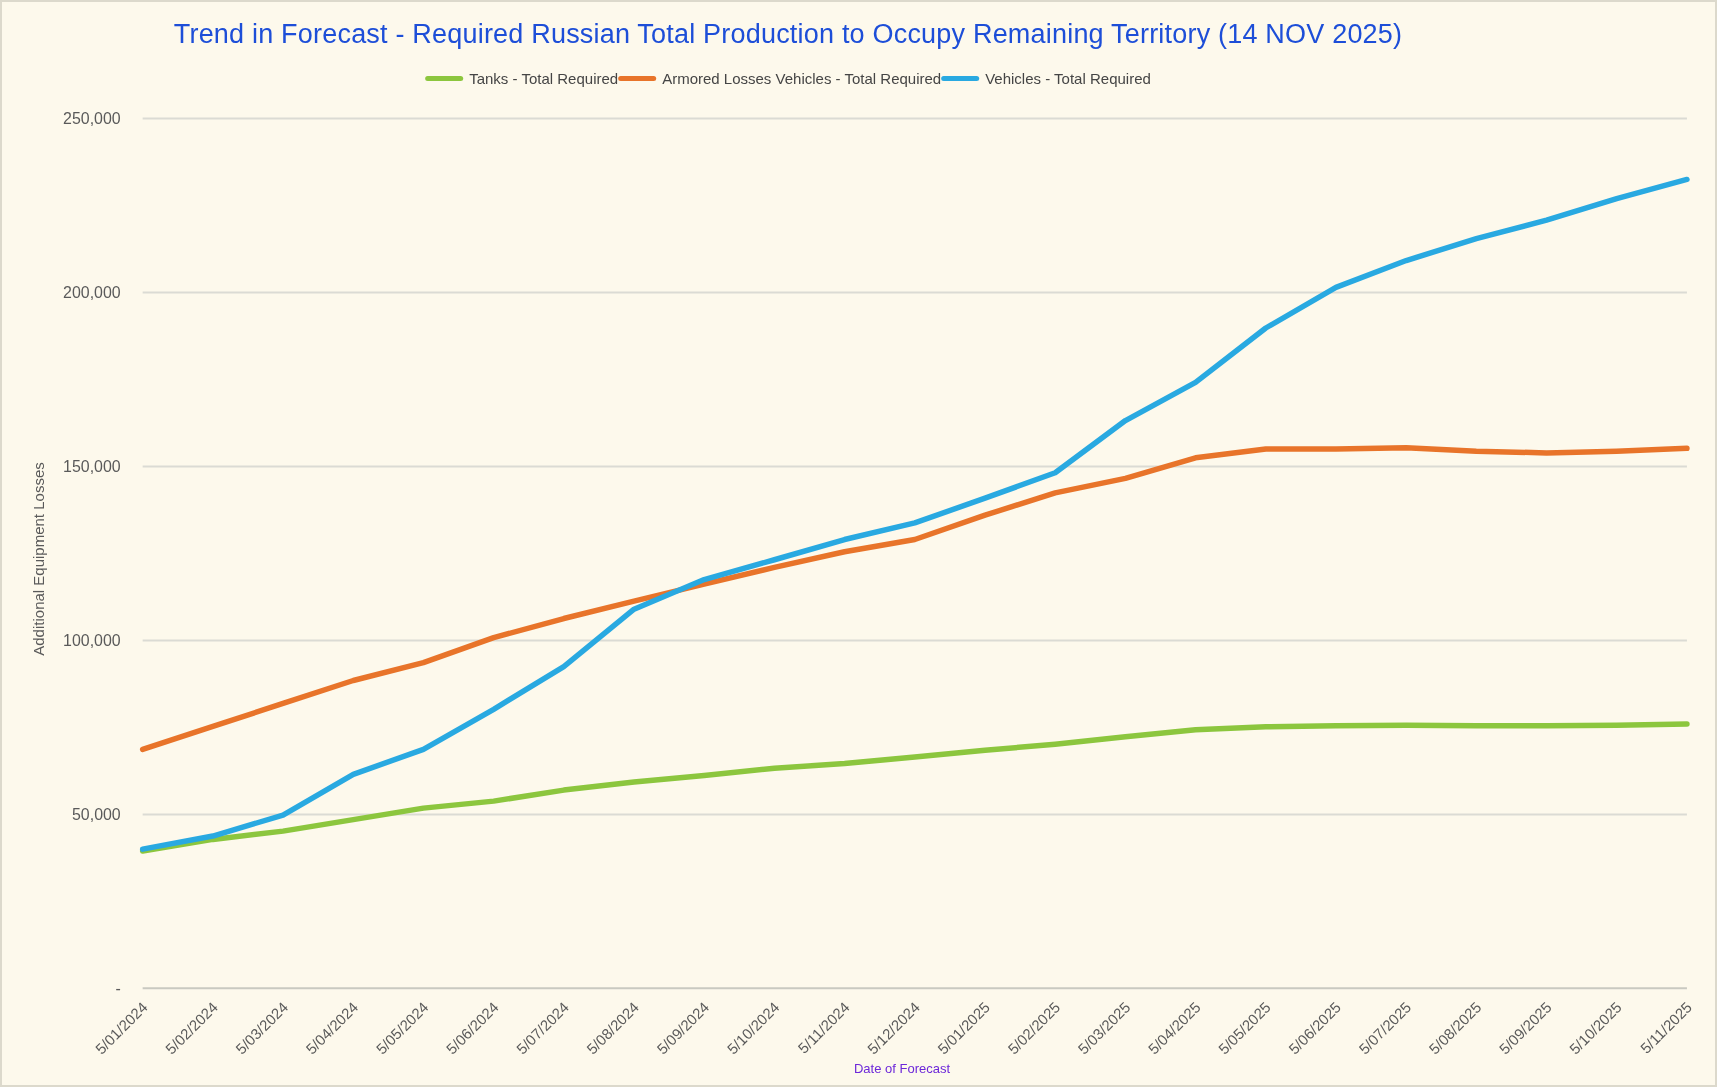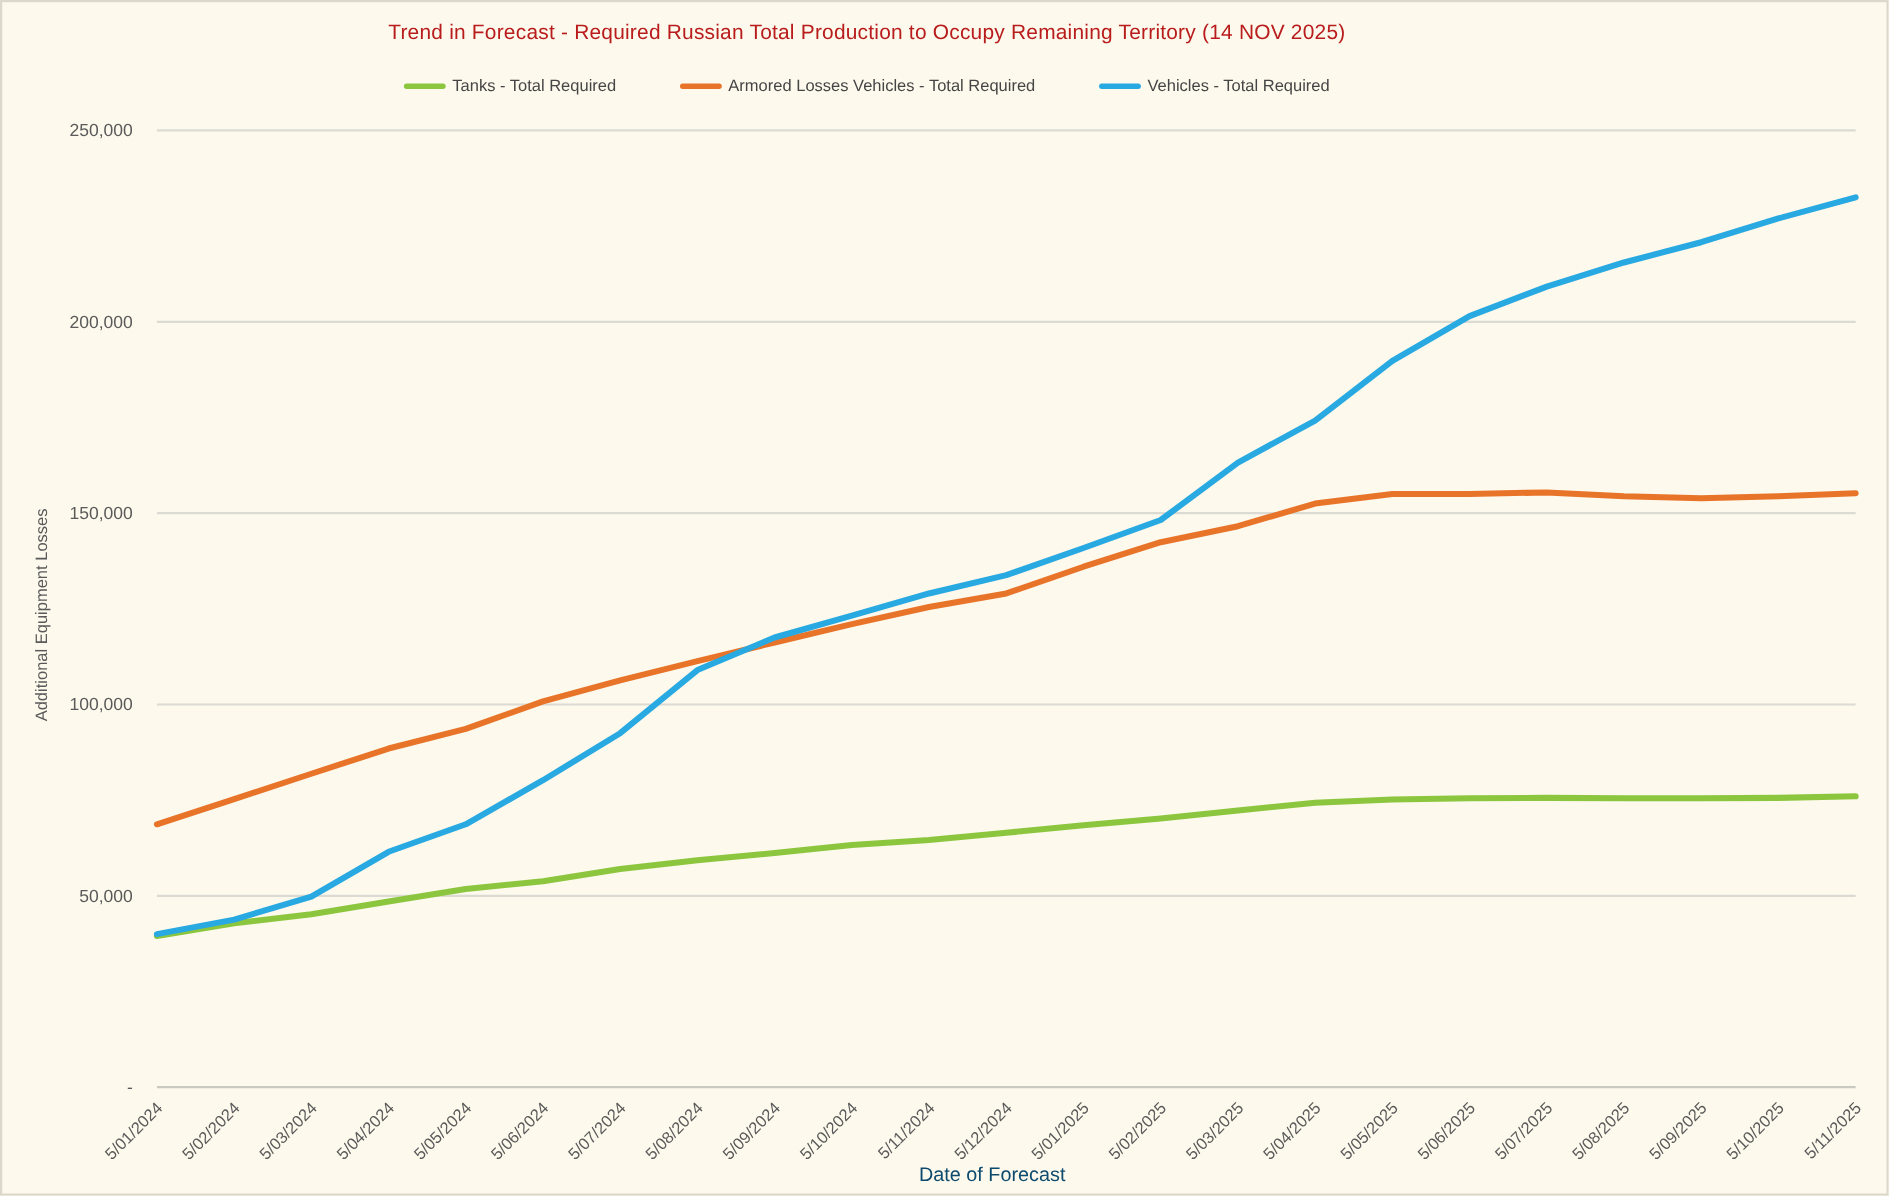--- a/index.html
+++ b/index.html
@@ -3,36 +3,36 @@
 <meta charset="utf-8">
 <style>
   html,body{margin:0;padding:0;background:#eceade;font-family:"Liberation Sans",sans-serif;}
   #canvas{
     position:relative;width:1717px;height:1087px;background:#FDF9EC;
     border:2px solid #dcd9cc;box-sizing:border-box;overflow:hidden;
   }
   #chart-svg{position:absolute;left:0;top:0;width:1713px;height:1083px;}
   .chart-title{
     position:absolute;top:17px;left:786px;transform:translateX(-50%);
-    font-size:19px;color:#b91c1c;white-space:nowrap;letter-spacing:0.2px;
+    font-size:27px;color:#1d4ed8;white-space:nowrap;letter-spacing:0.2px;
   }
   .legend{
     position:absolute;top:68px;left:786px;transform:translateX(-50%);
-    display:flex;align-items:center;gap:58px;white-space:nowrap;
+    display:flex;align-items:center;white-space:nowrap;
   }
   .legend-item{display:flex;align-items:center;gap:6px;}
   .legend-swatch{width:38px;height:5px;border-radius:3px;display:inline-block;}
   .legend-label{font-size:15px;color:#454545;}
   .y-axis-title{
     position:absolute;left:36px;top:557px;transform:translate(-50%,-50%) rotate(-90deg);
     font-size:15px;color:#5a5a5a;white-space:nowrap;
   }
   .x-axis-title{
     position:absolute;left:900px;top:1066px;transform:translate(-50%,-50%);
-    font-size:18px;color:#0c4a6e;white-space:nowrap;
+    font-size:13px;color:#6d28d9;white-space:nowrap;
   }
 </style>
 </head>
 <body>
 
 <div id="canvas">
   <svg id="chart-svg" viewBox="0 0 1717 1087">
       <text x="118" y="995.5" text-anchor="end" font-size="16" fill="#5a5a5a">-</text>
       <line x1="140" y1="815.4" x2="1690" y2="815.4" stroke="#DBDBD4" stroke-width="2"></line>
       <text x="118" y="820.9" text-anchor="end" font-size="16" fill="#5a5a5a">50,000</text>

